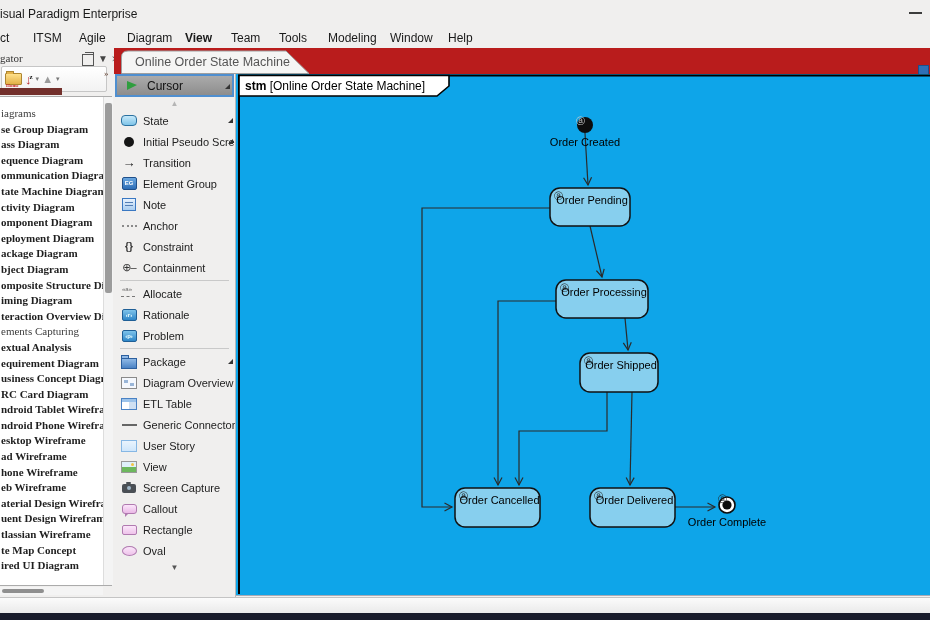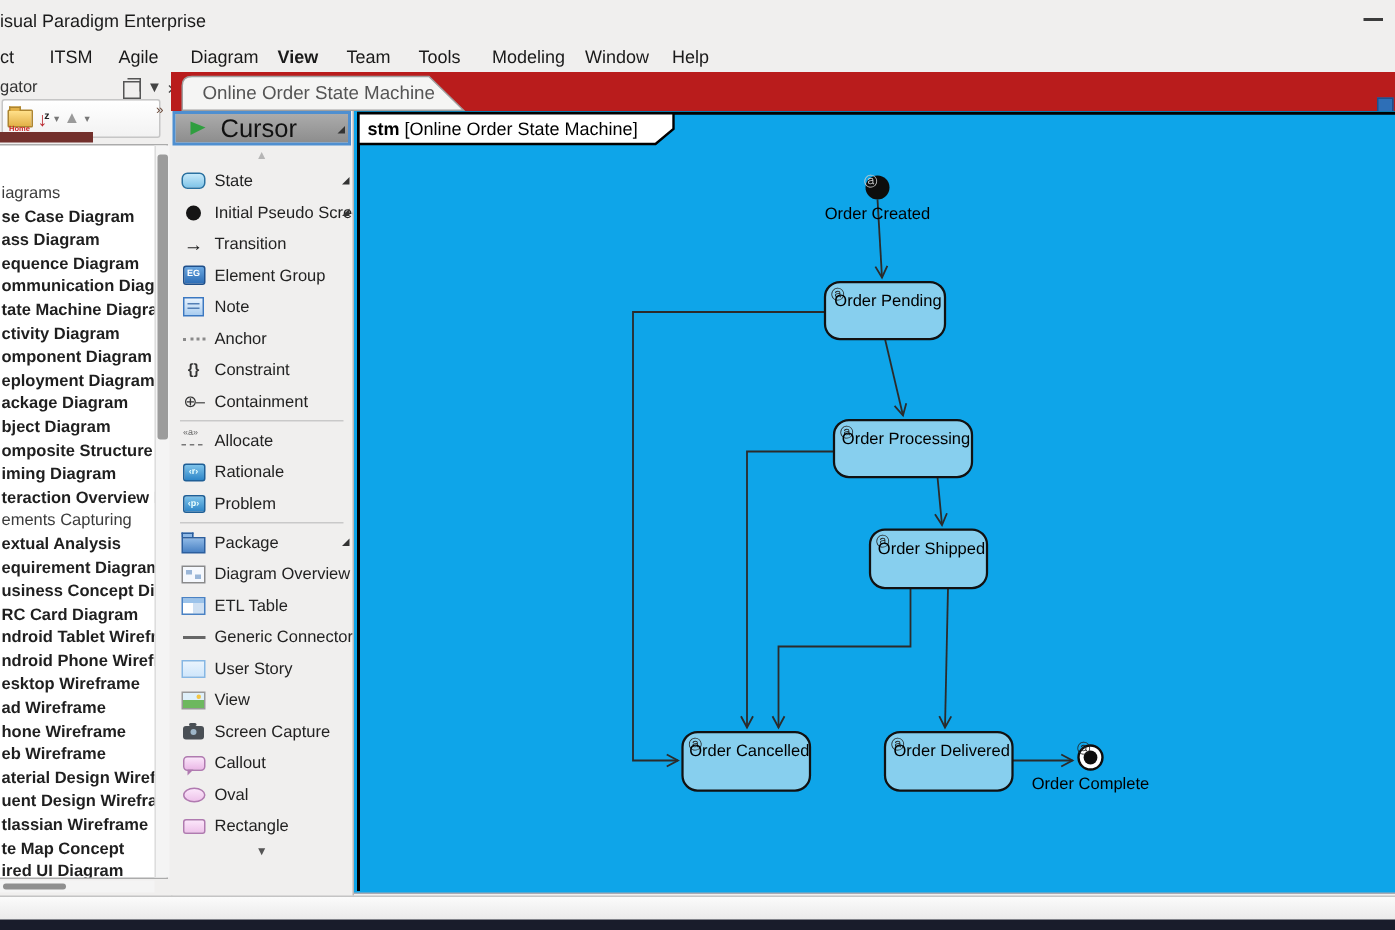--- a/index.html
+++ b/index.html
@@ -7,55 +7,55 @@
   #app{position:relative;width:930px;height:620px;background:#f0efee;overflow:hidden;}
 
   
   #titlebar{position:absolute;left:0;top:0;width:930px;height:26px;background:#f0efee;}
   #title-text{position:absolute;left:0;top:7px;font-size:12px;color:#1a1a1a;}
   #min-btn{position:absolute;left:909px;top:12px;width:13px;height:2px;background:#3c3c3c;}
   #menubar{position:absolute;left:0;top:26px;width:930px;height:22px;background:#f0efee;}
   .menu-item{position:absolute;top:5px;font-size:12px;color:#1a1a1a;white-space:nowrap;}
 
   
-  #nav{position:absolute;left:0;top:48px;width:114px;height:549px;background:#f0efee;border-right:1px solid #b9b9b9;}
+  #nav{position:absolute;left:0;top:48px;width:114px;height:549px;background:#f0efee;border-right:1px solid #b9b9b9;font-family:Liberation Serif, serif;}
   #nav-header{position:absolute;left:0;top:4px;font-size:11px;color:#333;}
   .winbtn{position:absolute;top:6px;width:10px;height:10px;color:#444;font-size:10px;line-height:10px;text-align:center;}
   #btn-restore{left:82px;border:1px solid #555;}
   #btn-restore:after{content:"";position:absolute;left:2px;top:-3px;width:8px;height:8px;border:1px solid #555;border-bottom:none;border-left:none;}
   #btn-pin{left:98px;}
   #btn-close{left:110px;font-size:12px;}
   #nav-toolbar{position:absolute;left:1px;top:18px;width:101px;height:24px;background:linear-gradient(#ffffff,#f2f2f2);border:1px solid #c6c6c6;border-radius:2px;display:flex;align-items:center;gap:3px;padding-left:3px;}
   .tbico{position:relative;flex-shrink:0;}
   .i-folder{width:15px;height:10px;background:linear-gradient(#ffe08a,#e3b148);border:1px solid #ad8530;border-radius:1px;}
   .i-folder:before{content:"";position:absolute;left:0;top:-3px;width:6px;height:2px;background:#e3b148;border:1px solid #ad8530;border-bottom:none;}
   .i-folder:after{content:"Home";position:absolute;left:0;top:9px;font-size:5px;color:#c22;font-weight:bold;}
   .i-sort{color:#b9252b;font-size:13px;font-weight:bold;line-height:12px;}
   .i-sort sup{font-size:7px;color:#222;margin-left:-2px;}
   .caret{color:#777;font-size:7px;}
   .i-up{color:#9a9a9a;font-size:11px;font-weight:bold;line-height:11px;}
   #nav-overflow{position:absolute;left:104px;top:20px;font-size:9px;color:#6b4a3a;letter-spacing:-1px;}
   #nav-frag{position:absolute;left:0;top:40px;width:62px;height:7px;background:#73302c;}
-  #nav-list{position:absolute;left:0;top:48px;width:112px;height:490px;background:#ffffff;border:1px solid #ababab;border-left:none;overflow:hidden;padding-top:25px;box-sizing:border-box;}
+  #nav-list{position:absolute;left:0;top:48px;width:112px;height:490px;background:#ffffff;border:1px solid #ababab;border-left:none;overflow:hidden;padding-top:9px;box-sizing:border-box;}
   .nav-row{height:15.6px;line-height:15.6px;font-size:11px;font-weight:bold;color:#1f1f1f;white-space:nowrap;overflow:hidden;padding-left:1px;}
   .nav-header-row{font-weight:normal;color:#3c3c3c;}
   #nav-vscroll{position:absolute;left:103px;top:49px;width:9px;height:488px;background:#f4f4f4;border-left:1px solid #ddd;}
   #nav-vthumb{position:absolute;left:1px;top:6px;width:7px;height:190px;background:#9c9c9c;border-radius:2px;}
   #nav-hscroll{position:absolute;left:0;top:539px;width:103px;height:8px;background:#f4f4f4;}
   #nav-hthumb{position:absolute;left:2px;top:2px;width:42px;height:4px;background:#8f8f8f;border-radius:2px;}
 
   
   #tabstrip{position:absolute;left:114px;top:48px;width:816px;height:26px;background:#b91c1c;border-bottom:1px solid #bdbdbd;}
   #tab-svg{position:absolute;left:6px;top:1px;}
   #tab-mini{position:absolute;right:1px;top:17px;width:9px;height:9px;background:#2e6fb7;border:1px solid #1d4f8c;}
 
   
   #palette{position:absolute;left:114px;top:74px;width:122px;height:523px;background:#f0efee;border-right:1px solid #b9b9b9;box-sizing:border-box;overflow:hidden;}
   #cursor-row{position:relative;margin:0 1px;height:19px;border:2px solid #4f8fd0;background:linear-gradient(#ababab,#8d8d8d);display:flex;align-items:center;gap:6px;padding-left:6px;}
-  #cursor-row .lbl{font-size:17px;color:#111;}
+  #cursor-row .lbl{font-size:12px;color:#111;}
   .scrollarrow{height:13px;display:flex;align-items:center;justify-content:center;font-size:8px;}
   #pal-up{color:#b5b5b5;}
   #pal-down{color:#555;}
   .p-row{position:relative;height:21px;display:flex;align-items:center;gap:5px;padding-left:6px;}
   .p-row .lbl{font-size:11px;color:#222;white-space:nowrap;}
   .p-sep{height:1px;background:#c9c9c9;margin:2px 6px;}
   .p-ico{width:18px;display:flex;justify-content:center;align-items:center;flex-shrink:0;}
   .corner{position:absolute;right:2px;top:8px;width:0;height:0;border-bottom:5px solid #333;border-left:5px solid transparent;}
 
   .i-cursor{width:0;height:0;border-top:4px solid transparent;border-bottom:5px solid transparent;border-left:10px solid #2f9e3f;}
@@ -133,21 +133,21 @@
       <span class="tbico i-folder"></span>
       <span class="tbico i-sort">↓<sup>z</sup></span>
       <span class="tbico caret">▾</span>
       <span class="tbico i-up">▲</span>
       <span class="tbico caret">▾</span>
     </div>
     <span id="nav-overflow">»</span>
     <div id="nav-frag"></div>
     <div id="nav-list">
         <div class="nav-row nav-header-row">iagrams</div>
-        <div class="nav-row">se Case Diagram</div>
+        <div class="nav-row">se Group Diagram</div>
         <div class="nav-row">ass Diagram</div>
         <div class="nav-row">equence Diagram</div>
         <div class="nav-row">ommunication Diagram</div>
         <div class="nav-row">tate Machine Diagram</div>
         <div class="nav-row">ctivity Diagram</div>
         <div class="nav-row">omponent Diagram</div>
         <div class="nav-row">eployment Diagram</div>
         <div class="nav-row">ackage Diagram</div>
         <div class="nav-row">bject Diagram</div>
         <div class="nav-row">omposite Structure Diagram</div>
@@ -310,29 +310,29 @@
           <span class="lbl">Screen Capture</span>
         </div>
         <div class="p-row">
           <span class="p-ico">
             <span class="i-callout"></span>
           </span>
           <span class="lbl">Callout</span>
         </div>
         <div class="p-row">
           <span class="p-ico">
+            <span class="i-rect"></span>
+          </span>
+          <span class="lbl">Rectangle</span>
+        </div>
+        <div class="p-row">
+          <span class="p-ico">
             <span class="i-oval"></span>
           </span>
           <span class="lbl">Oval</span>
-        </div>
-        <div class="p-row">
-          <span class="p-ico">
-            <span class="i-rect"></span>
-          </span>
-          <span class="lbl">Rectangle</span>
         </div>
       </div>
     <div id="pal-down" class="scrollarrow">▼</div>
   </div>
 
   <div id="canvas">
     <svg id="diagram-svg" width="694" height="521">
         <defs>
           <marker id="openArrow" markerWidth="12" markerHeight="12" refX="8.5" refY="5" orient="auto" markerUnits="userSpaceOnUse">
             <path d="M1,1 L8.5,5 L1,9" fill="none" stroke="#2b2b2b" stroke-width="1.2"></path>

